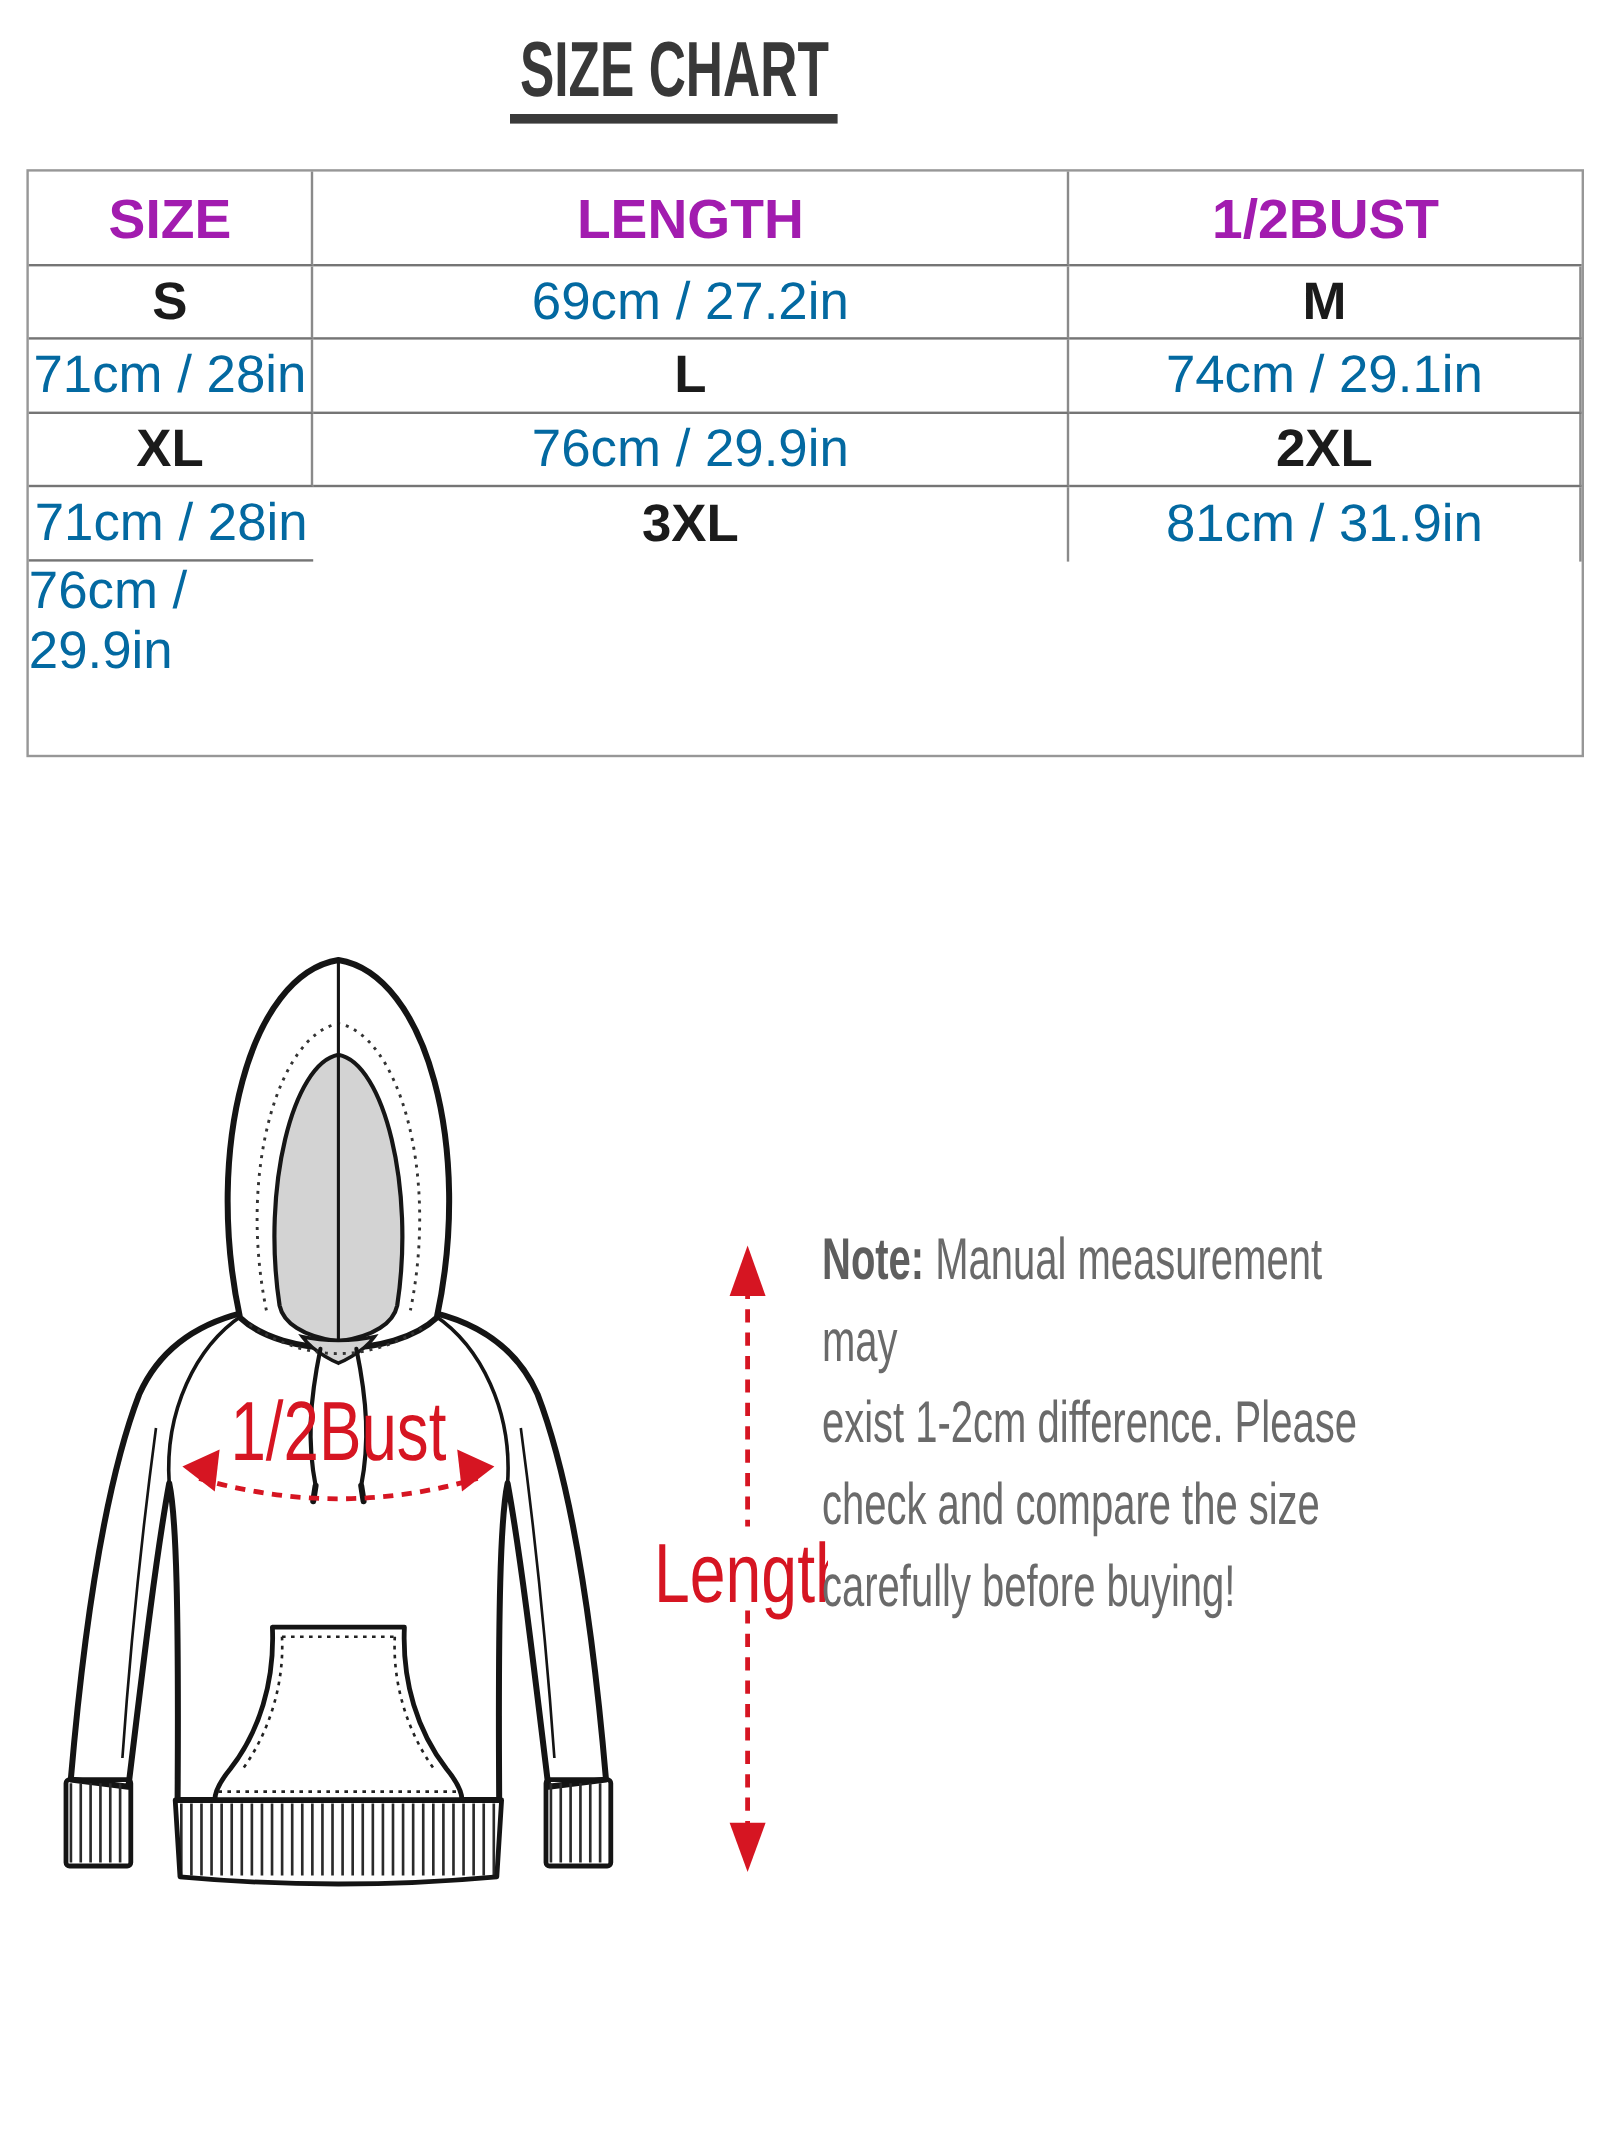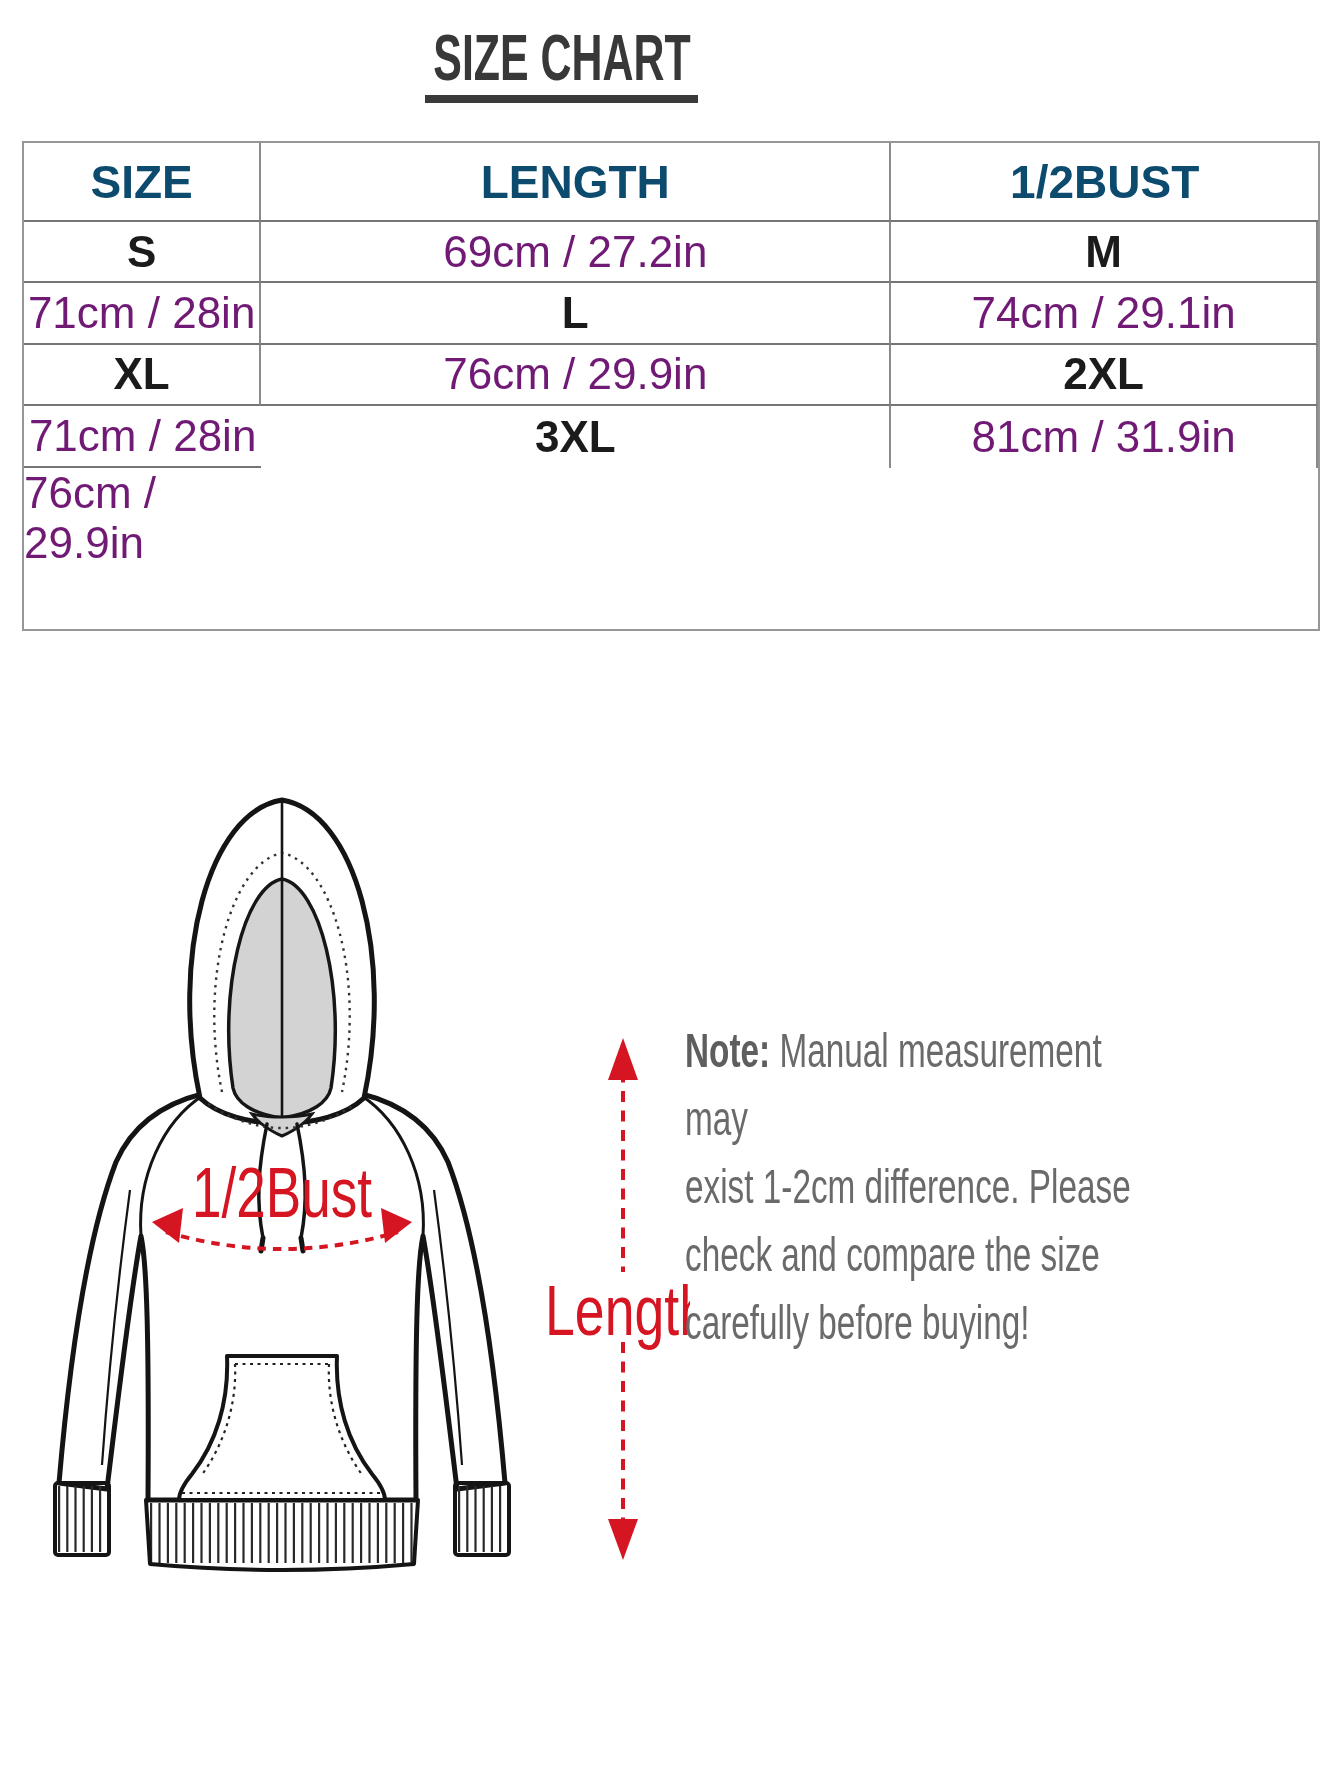--- a/index.html
+++ b/index.html
@@ -26,23 +26,23 @@
     grid-template-rows:79px repeat(6,1fr);
     border:2px solid #979797;box-sizing:border-box;background:#fff;
   }
   .cell{
     display:flex;align-items:center;justify-content:center;
     border-right:2px solid #8a8a8a;border-bottom:2px solid #757575;
     box-sizing:border-box;
   }
   .cell.last-col{border-right:none;}
   .cell.last-row{border-bottom:none;}
-  .hcell{font-weight:bold;font-size:46px;color:#0c4a6e;}
+  .hcell{font-weight:bold;font-size:46px;color:#a21caf;}
   .scell{font-weight:bold;font-size:44px;color:#1b1b1b;}
-  .vcell{font-size:44px;color:#701a75;}
+  .vcell{font-size:44px;color:#0369a1;}
   
   .note{
     position:absolute;left:685px;top:948px;width:700px;
     font-size:49px;line-height:68px;color:#6a6a6a;white-space:pre-line;
     transform:scaleX(0.68);transform-origin:left top;
   }
   .note b{font-weight:bold;color:#5e5e5e;}
   
   .diagram{position:absolute;left:30px;top:690px;width:660px;height:900px;}
   .anno-text{fill:#d61522;font-family:"Liberation Sans", sans-serif;}

